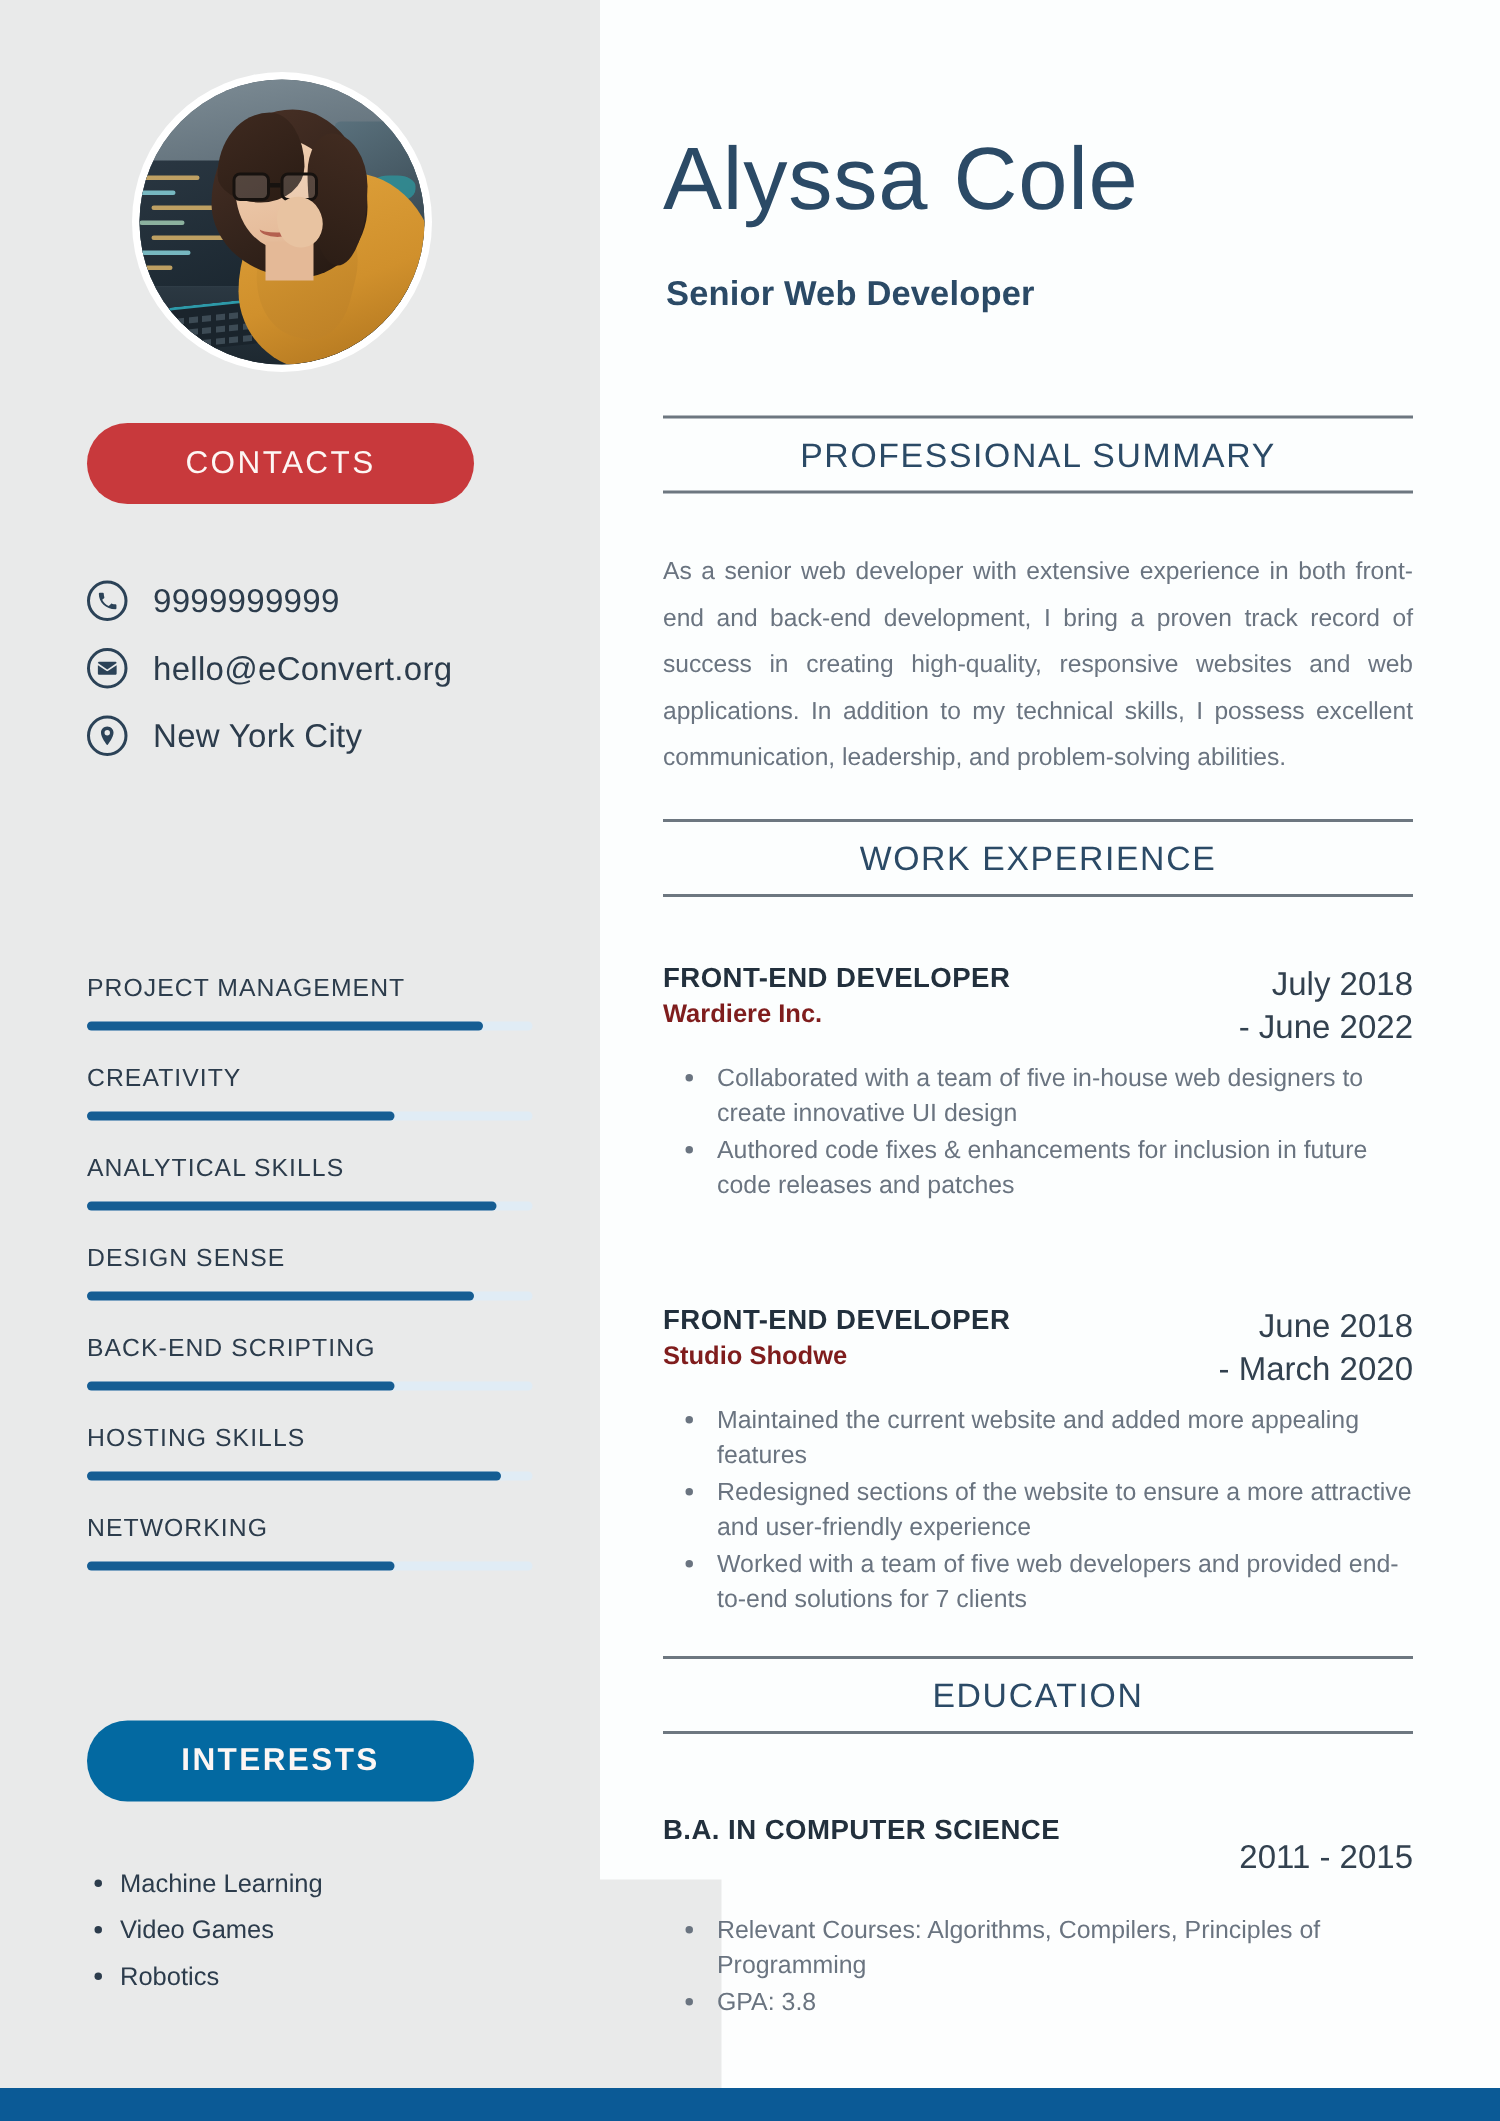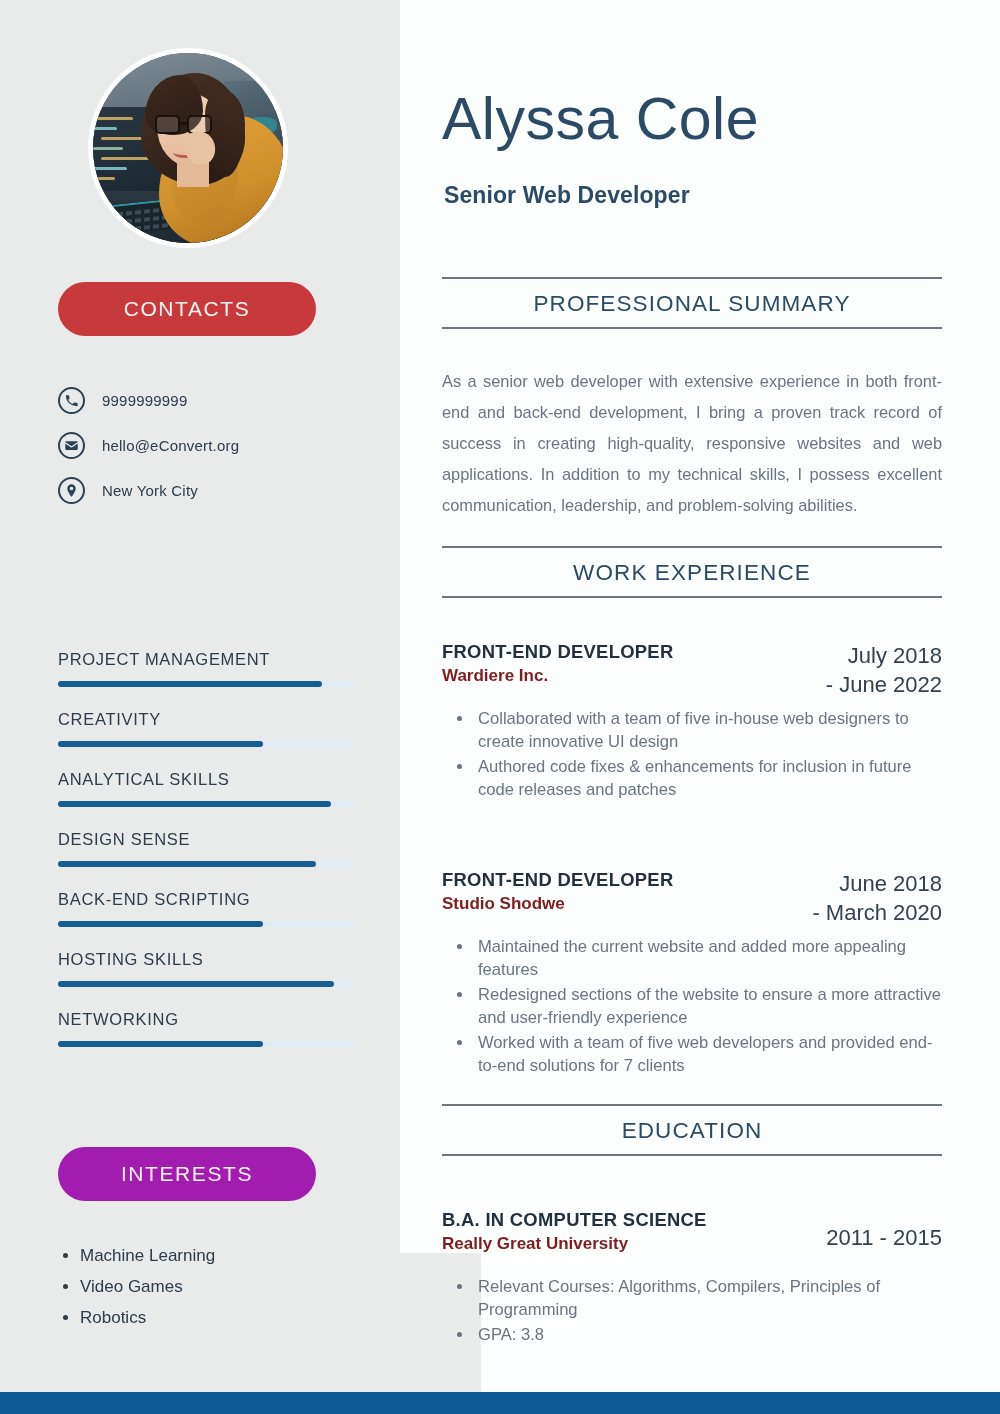--- a/index.html
+++ b/index.html
@@ -195,21 +195,21 @@
   }
   .c-icon {
     width: 27px; height: 27px; flex: none;
     margin-right: 17px;
     border: 2px solid #2b4257;
     border-radius: 50%;
     display: flex; align-items: center; justify-content: center;
     color: #2b4257;
   }
   .c-icon svg { display: block; }
-  .c-text { font-size: 15px; color: #2c3c4c; letter-spacing: .2px; }
+  .c-text { font-size: 22px; color: #2c3c4c; letter-spacing: .2px; }
 
   
   .skills { position: absolute; left: 58px; top: 650px; width: 297px; }
   .skill { margin-bottom: 23px; }
   .skill-name {
     font-size: 16.5px; color: #2c3c4c;
     letter-spacing: .7px;
     margin-bottom: 12px;
   }
   .bar-track {
@@ -446,21 +446,21 @@
         </div>
       </div>
       <div class="skill">
         <div class="skill-name">NETWORKING</div>
         <div class="bar-track" style="background: rgb(224, 236, 245);">
           <div class="bar-fill" style="width: 69%; background: rgb(21, 93, 147);"></div>
         </div>
       </div>
     </div>
 
-    <div class="pill" id="pill-interests" style="background: #a21caf;">INTERESTS</div>
+    <div class="pill" id="pill-interests" style="background: #0369a1; font-weight: bold;">INTERESTS</div>
 
     <ul class="interests">
       <li>Machine Learning</li>
       <li>Video Games</li>
       <li>Robotics</li>
     </ul>
   </aside>
 
   <main class="main">
 
@@ -514,21 +514,20 @@
 
     <div class="section-head" id="head-edu">
       <div class="rule-top"></div>
       <div class="st">EDUCATION</div>
       <div class="rule-bot"></div>
     </div>
 
     <div class="entry" id="edu-1">
       <div class="entry-head">
         <div class="entry-title">B.A. IN COMPUTER SCIENCE</div>
-        <div class="entry-sub">Really Great University</div>
         <div class="entry-dates">
           <div>2011 - 2015</div>
         </div>
       </div>
       <ul class="bullets">
         <li>Relevant Courses: Algorithms, Compilers, Principles of Programming</li>
         <li>GPA: 3.8</li>
       </ul>
     </div>
   </main>

